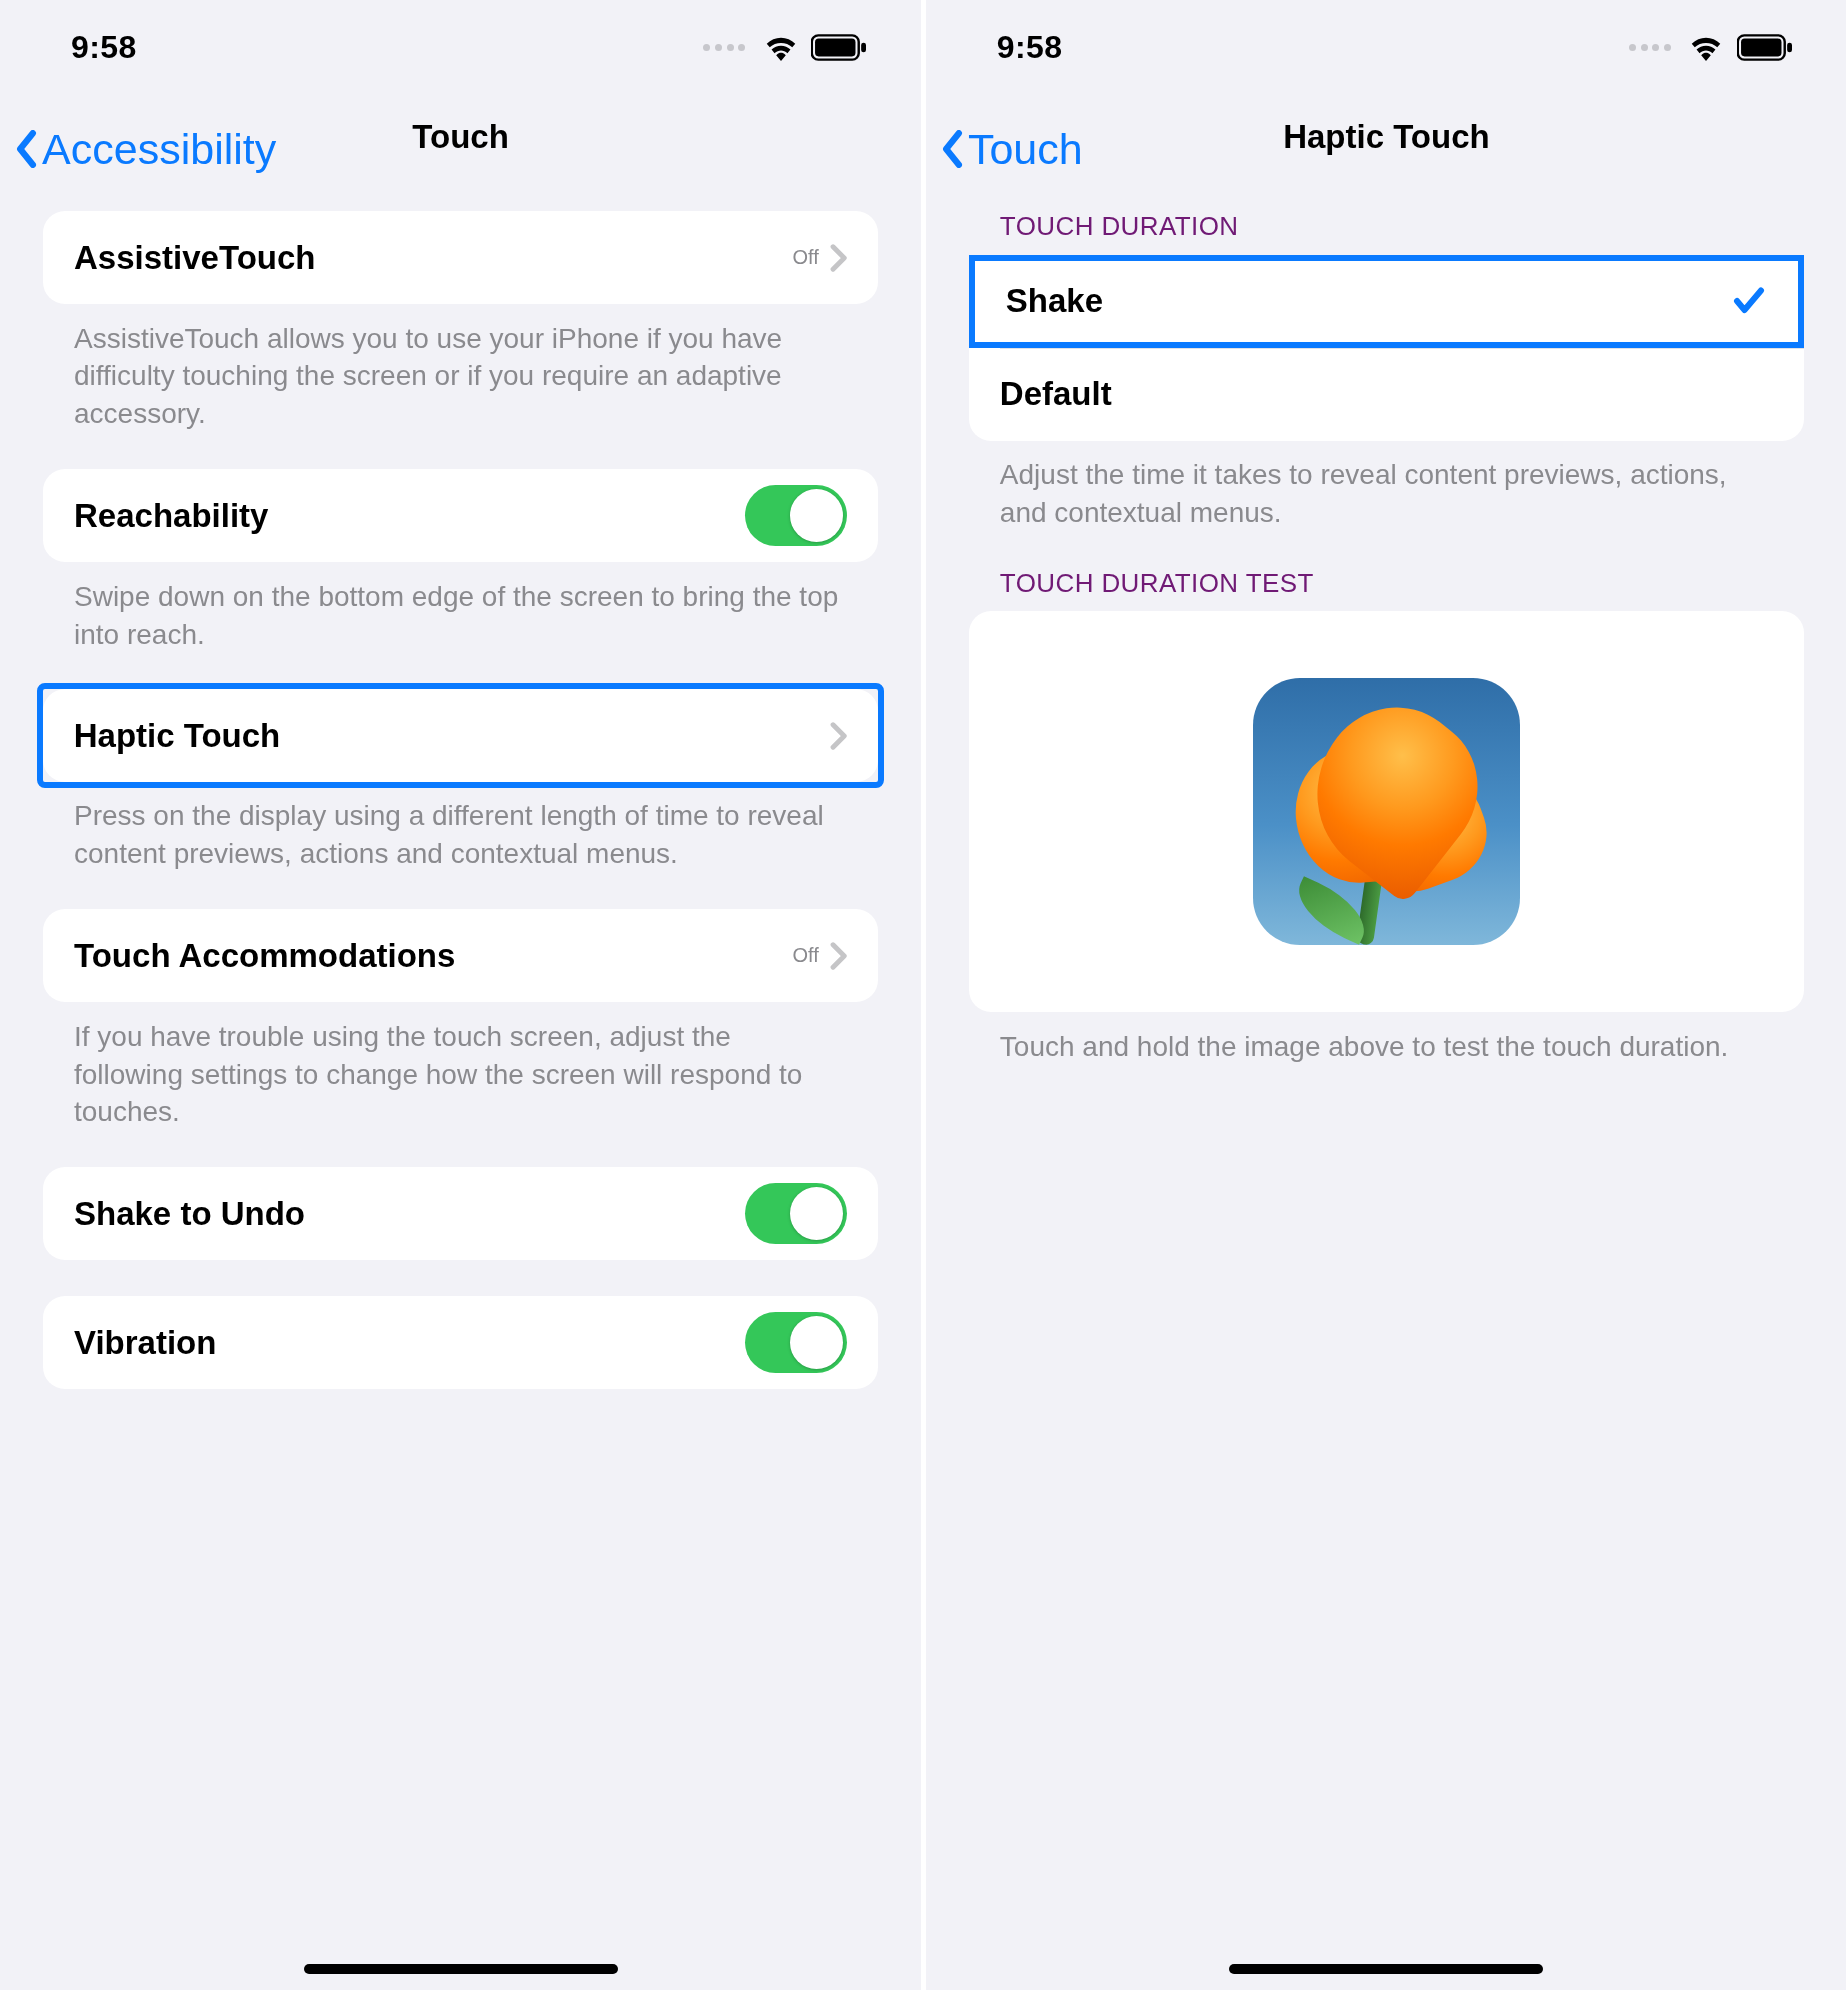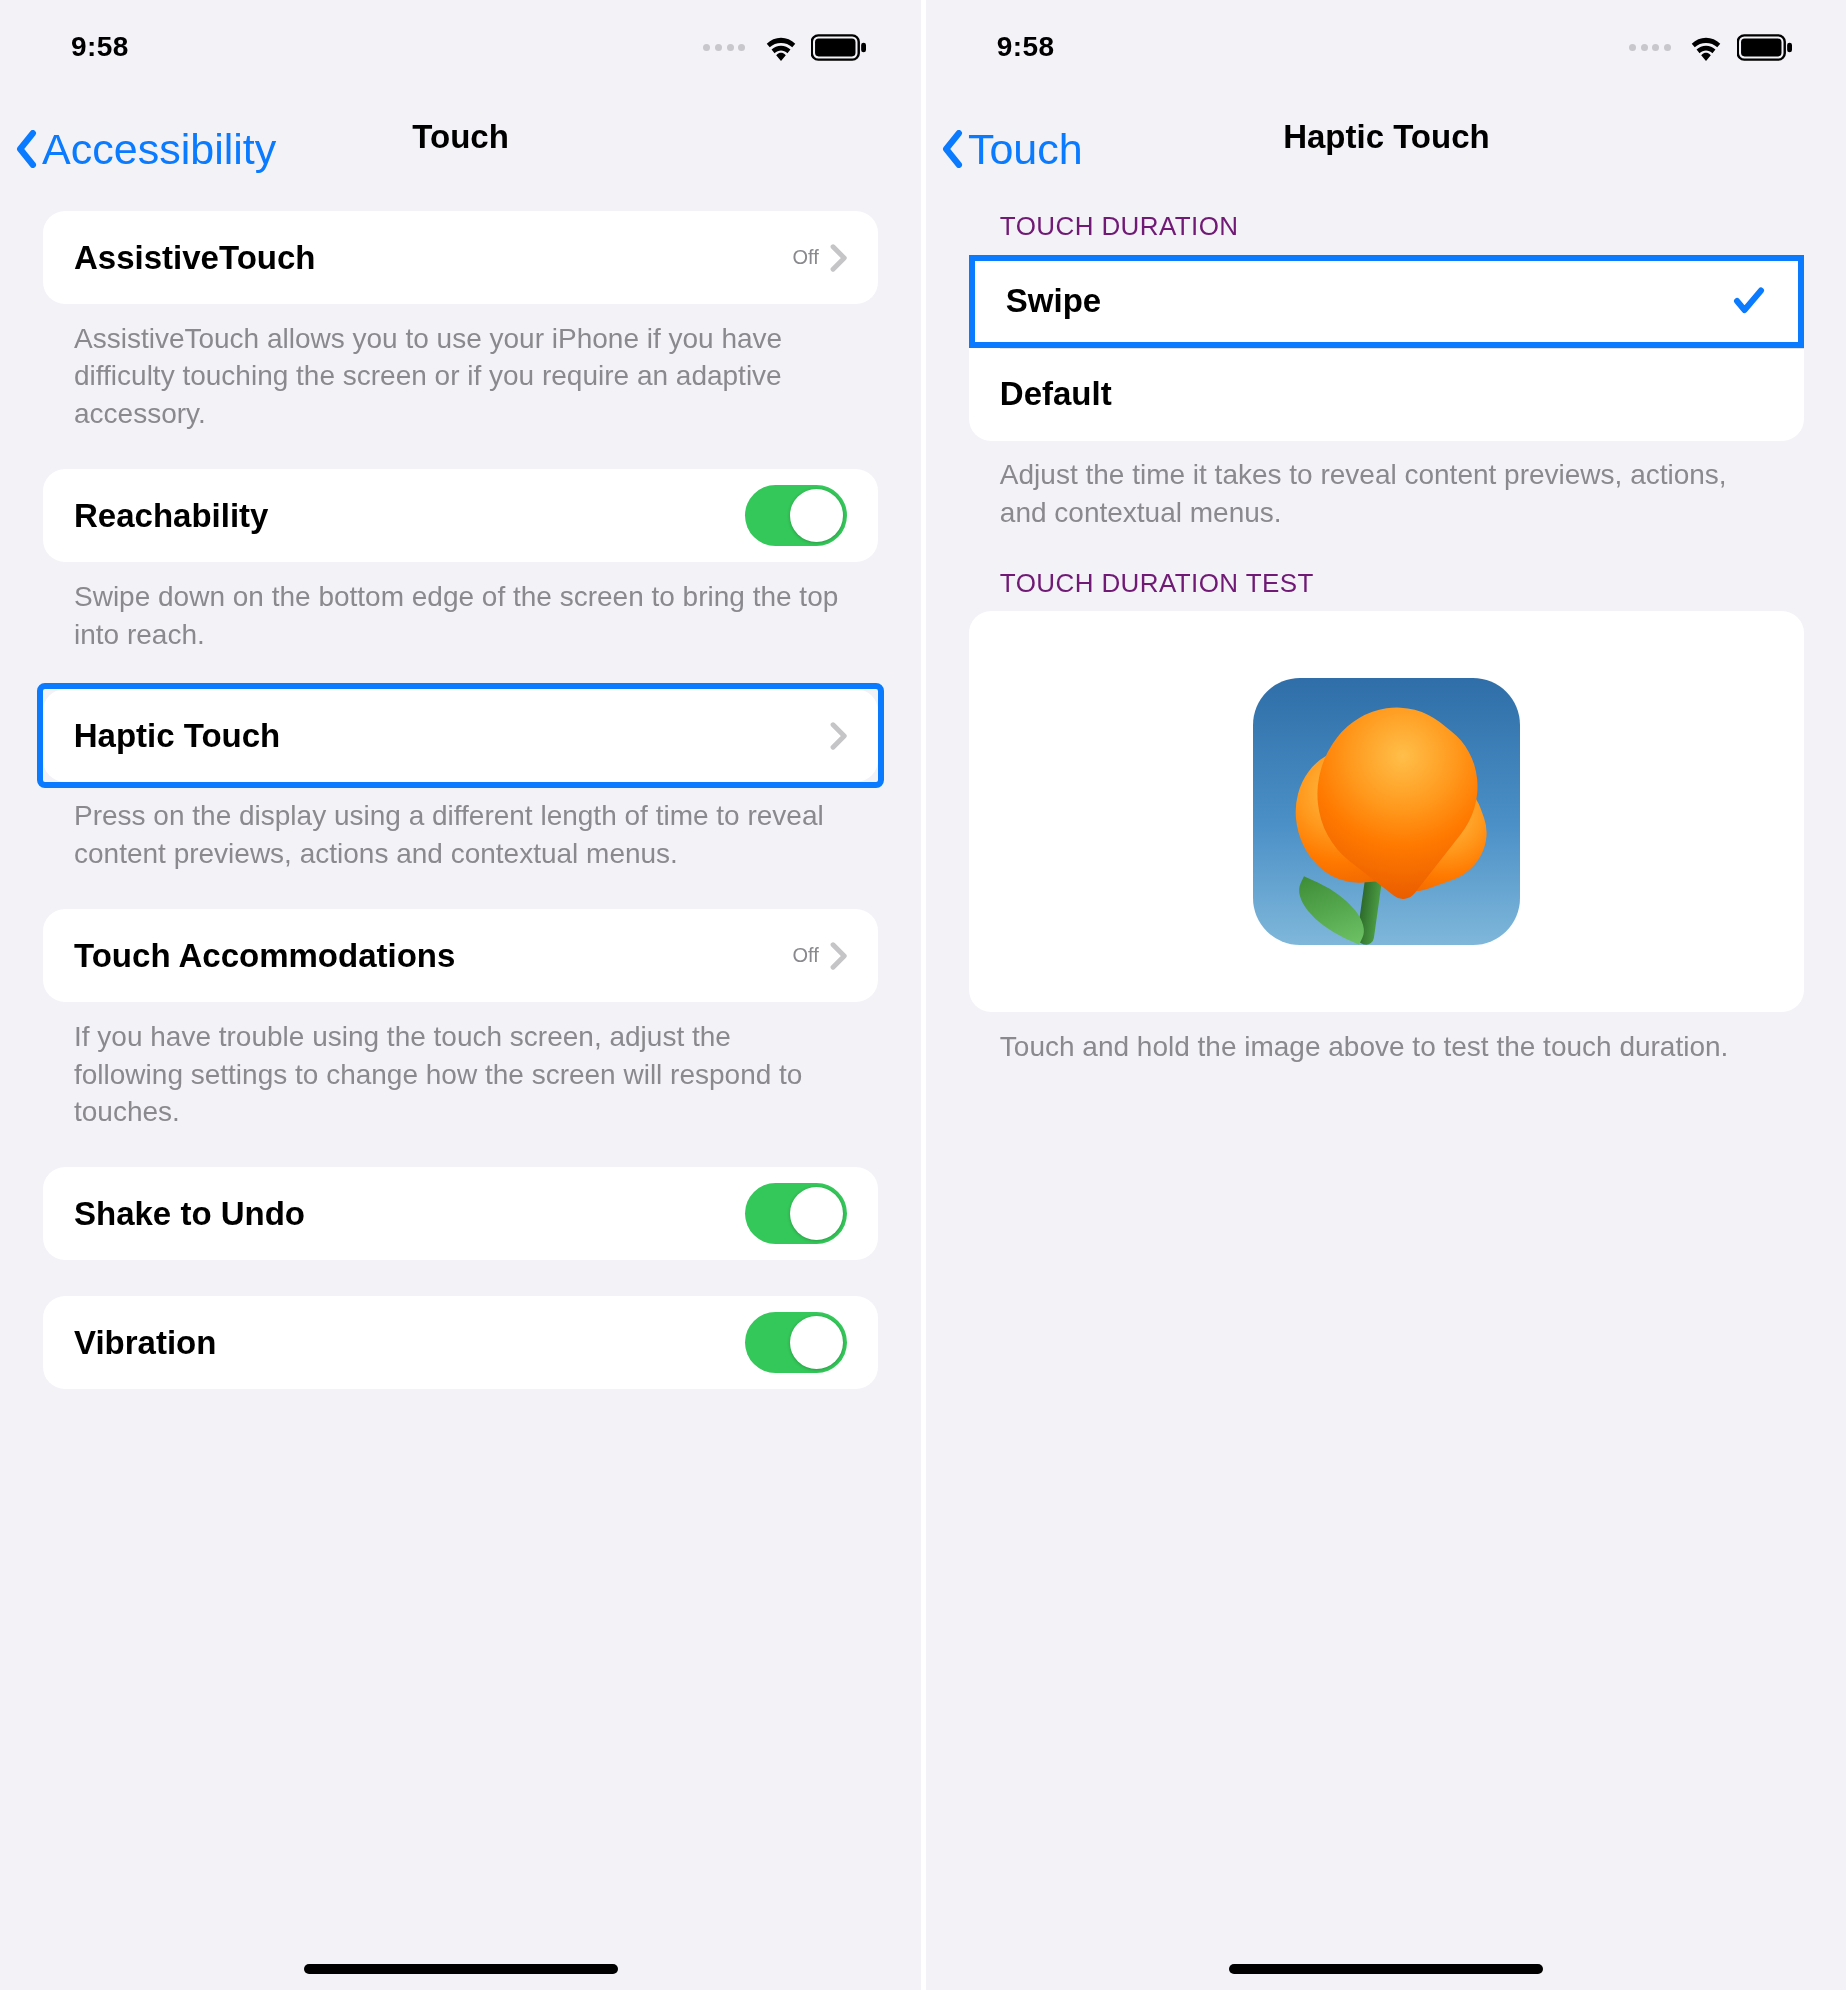--- a/index.html
+++ b/index.html
@@ -24,21 +24,21 @@
 
   
   .status-bar {
     height: 94px;
     display: flex;
     align-items: center;
     justify-content: space-between;
     padding: 0 55px 0 71px;
   }
   .status-time {
-    font-size: 28px;
+    font-size: 32px;
     font-weight: 700;
     letter-spacing: 0.4px;
   }
   .status-icons {
     display: flex;
     align-items: center;
     gap: 12.6px;
   }
   .dots {
     display: flex;
@@ -350,21 +350,21 @@
     </div>
     <div class="nav-title">Haptic Touch</div>
   </div>
 
   <div class="content">
 
     <div class="group">
       <div class="group-header">TOUCH DURATION</div>
       <div class="cell-container" style="border-radius:0 0 22px 22px; border-top-left-radius:0; border-top-right-radius:0; overflow:visible;">
         <div class="cell highlight-tight" style="background:#fff; border-radius:0;">
-          <div class="cell-title">Swipe</div>
+          <div class="cell-title">Shake</div>
           <svg class="check-icon" width="36" height="36" viewBox="0 0 24 24">
               <path fill="none" stroke="#0a7aff" stroke-width="4" stroke-linecap="round" stroke-linejoin="round" d="M4 12l5 6L20 5"></path>
             </svg>
         </div>
         <div class="cell">
           <div class="cell-title">Default</div>
         </div>
       </div>
       <div class="footer">Adjust the time it takes to reveal content previews, actions, and contextual menus.</div>
     </div>

